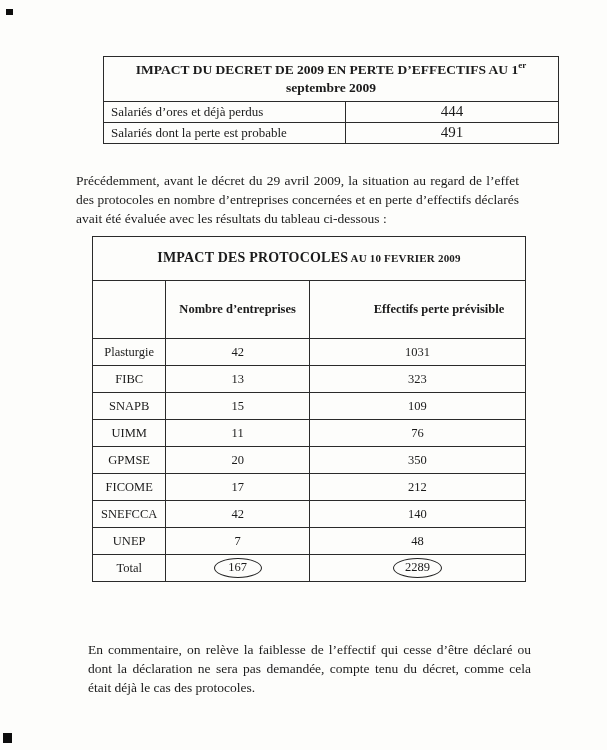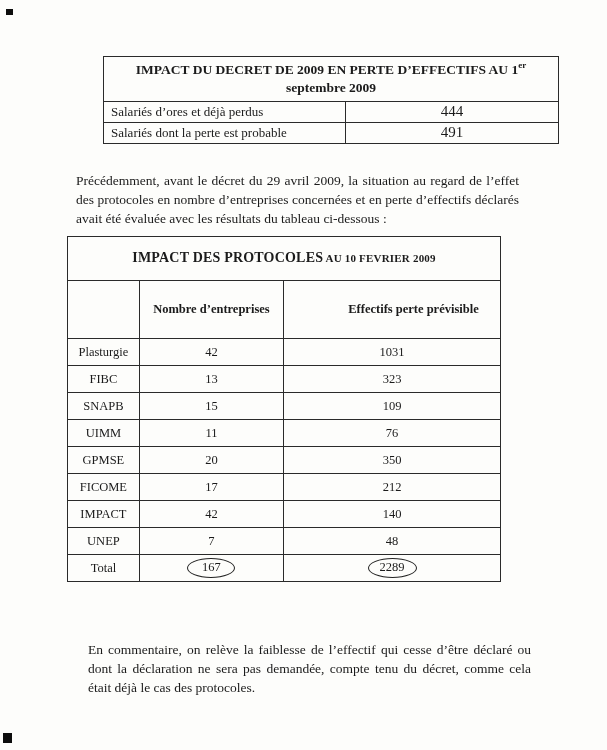--- a/index.html
+++ b/index.html
@@ -34,21 +34,21 @@
   .p1 {
     position: absolute; left: 76px; top: 157px; width: 443px;
     font-size: 13.5px; line-height: 1.42; text-align: justify;
   }
   .p2 {
     position: absolute; left: 88px; top: 626px; width: 443px;
     font-size: 13.5px; line-height: 1.42; text-align: justify;
   }
 
   
-  .t2 { position: absolute; left: 67px; top: 236px; width: 434px; }
+  .t2 { position: absolute; left: 92px; top: 236px; width: 434px; }
   .t2 td { border: 1.4px solid #2a2a2a; }
   .t2 .t2-title {
     text-align: center; font-weight: bold;
     padding: 13px 6px 14px; font-size: 14px; letter-spacing: 0.2px;
   }
   .t2 .t2-title .sub { font-size: 11px; }
   .t2 .hdr { font-size: 12.5px; text-align: center; height: 55px; font-weight: bold; }
   .t2 .c1 { width: 67px; text-align: center; font-size: 12.5px; }
   .t2 .c2 { width: 158px; text-align: center; font-size: 12.5px; }
   .t2 .c3 { width: 209px; text-align: center; font-size: 12.5px; padding-left: 44px; }
@@ -124,21 +124,21 @@
       <td class="c1">GPMSE</td>
       <td class="c2">20</td>
       <td class="c3">350</td>
     </tr>
     <tr class="data">
       <td class="c1">FICOME</td>
       <td class="c2">17</td>
       <td class="c3">212</td>
     </tr>
     <tr class="data">
-      <td class="c1">IMPACT</td>
+      <td class="c1">SNEFCCA</td>
       <td class="c2">42</td>
       <td class="c3">140</td>
     </tr>
     <tr class="data">
       <td class="c1">UNEP</td>
       <td class="c2">7</td>
       <td class="c3">48</td>
     </tr>
     <tr class="data">
       <td class="c1">Total</td>

